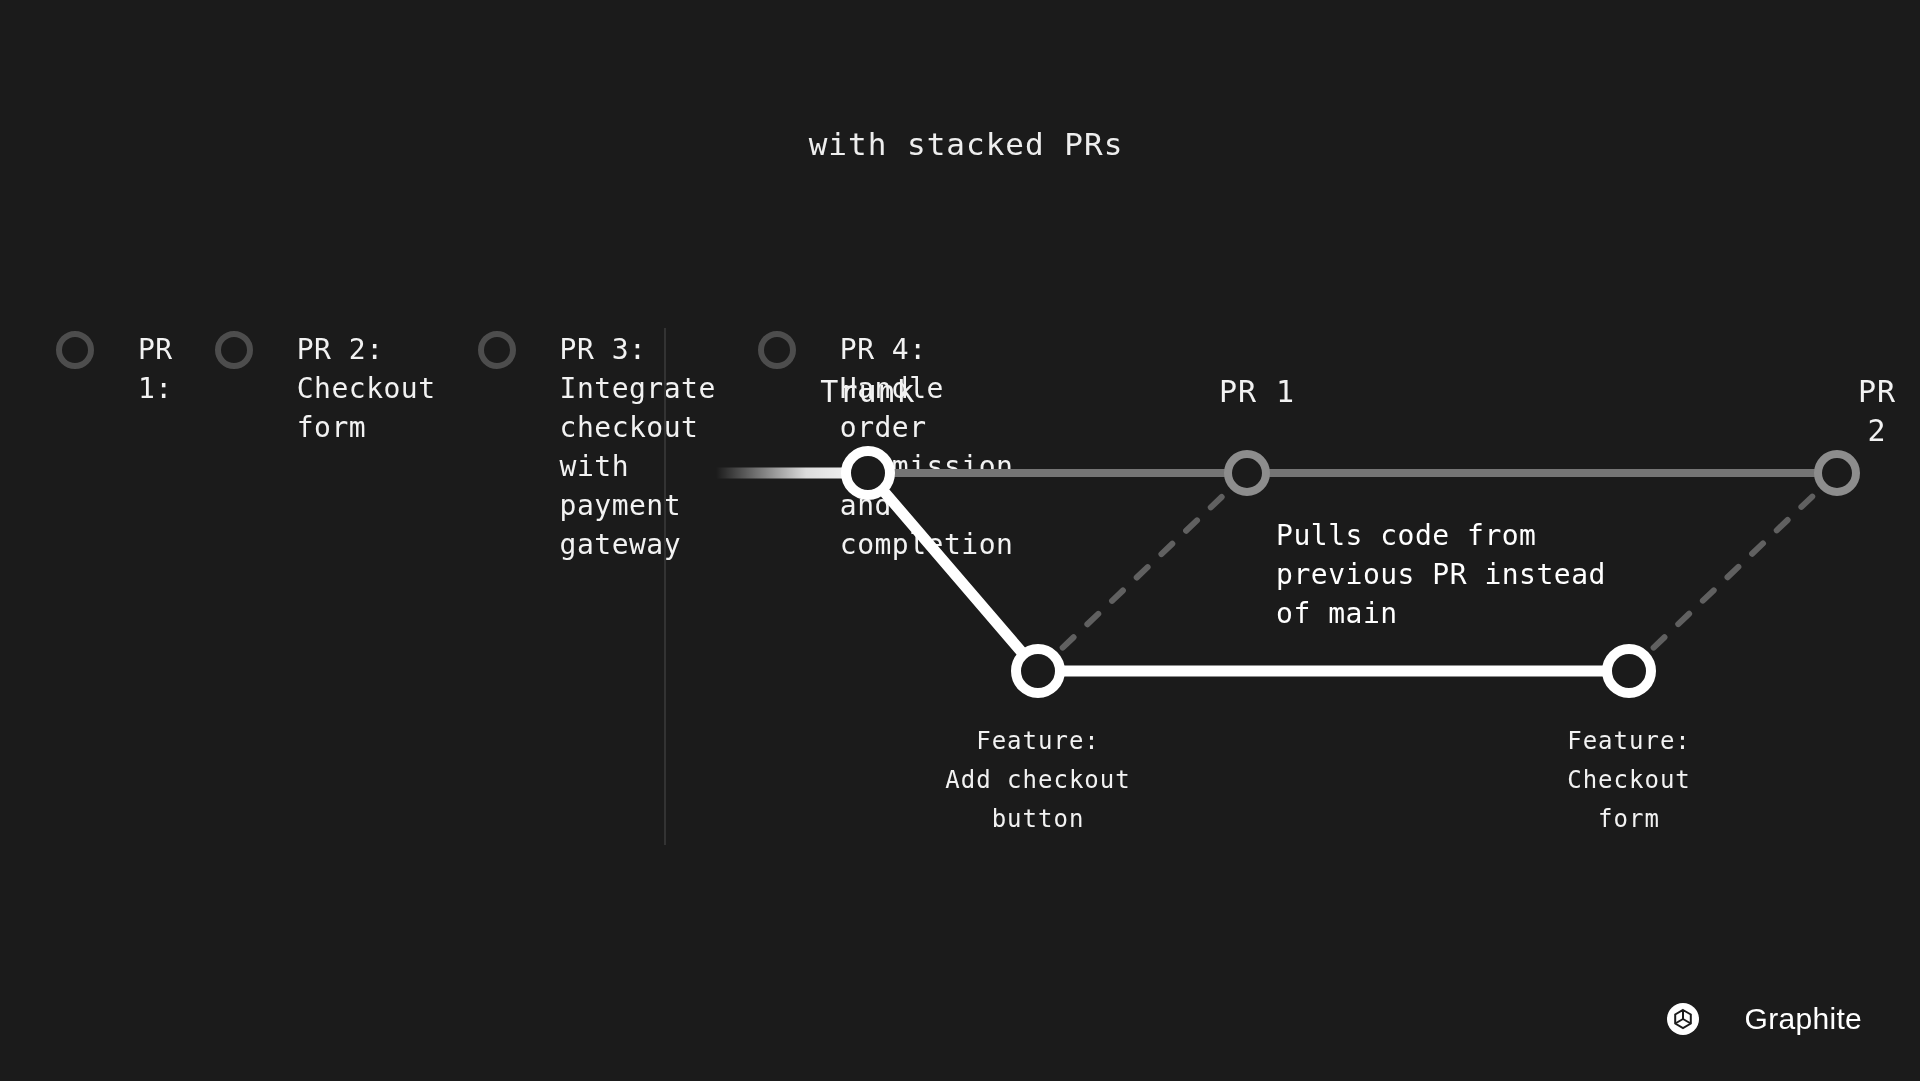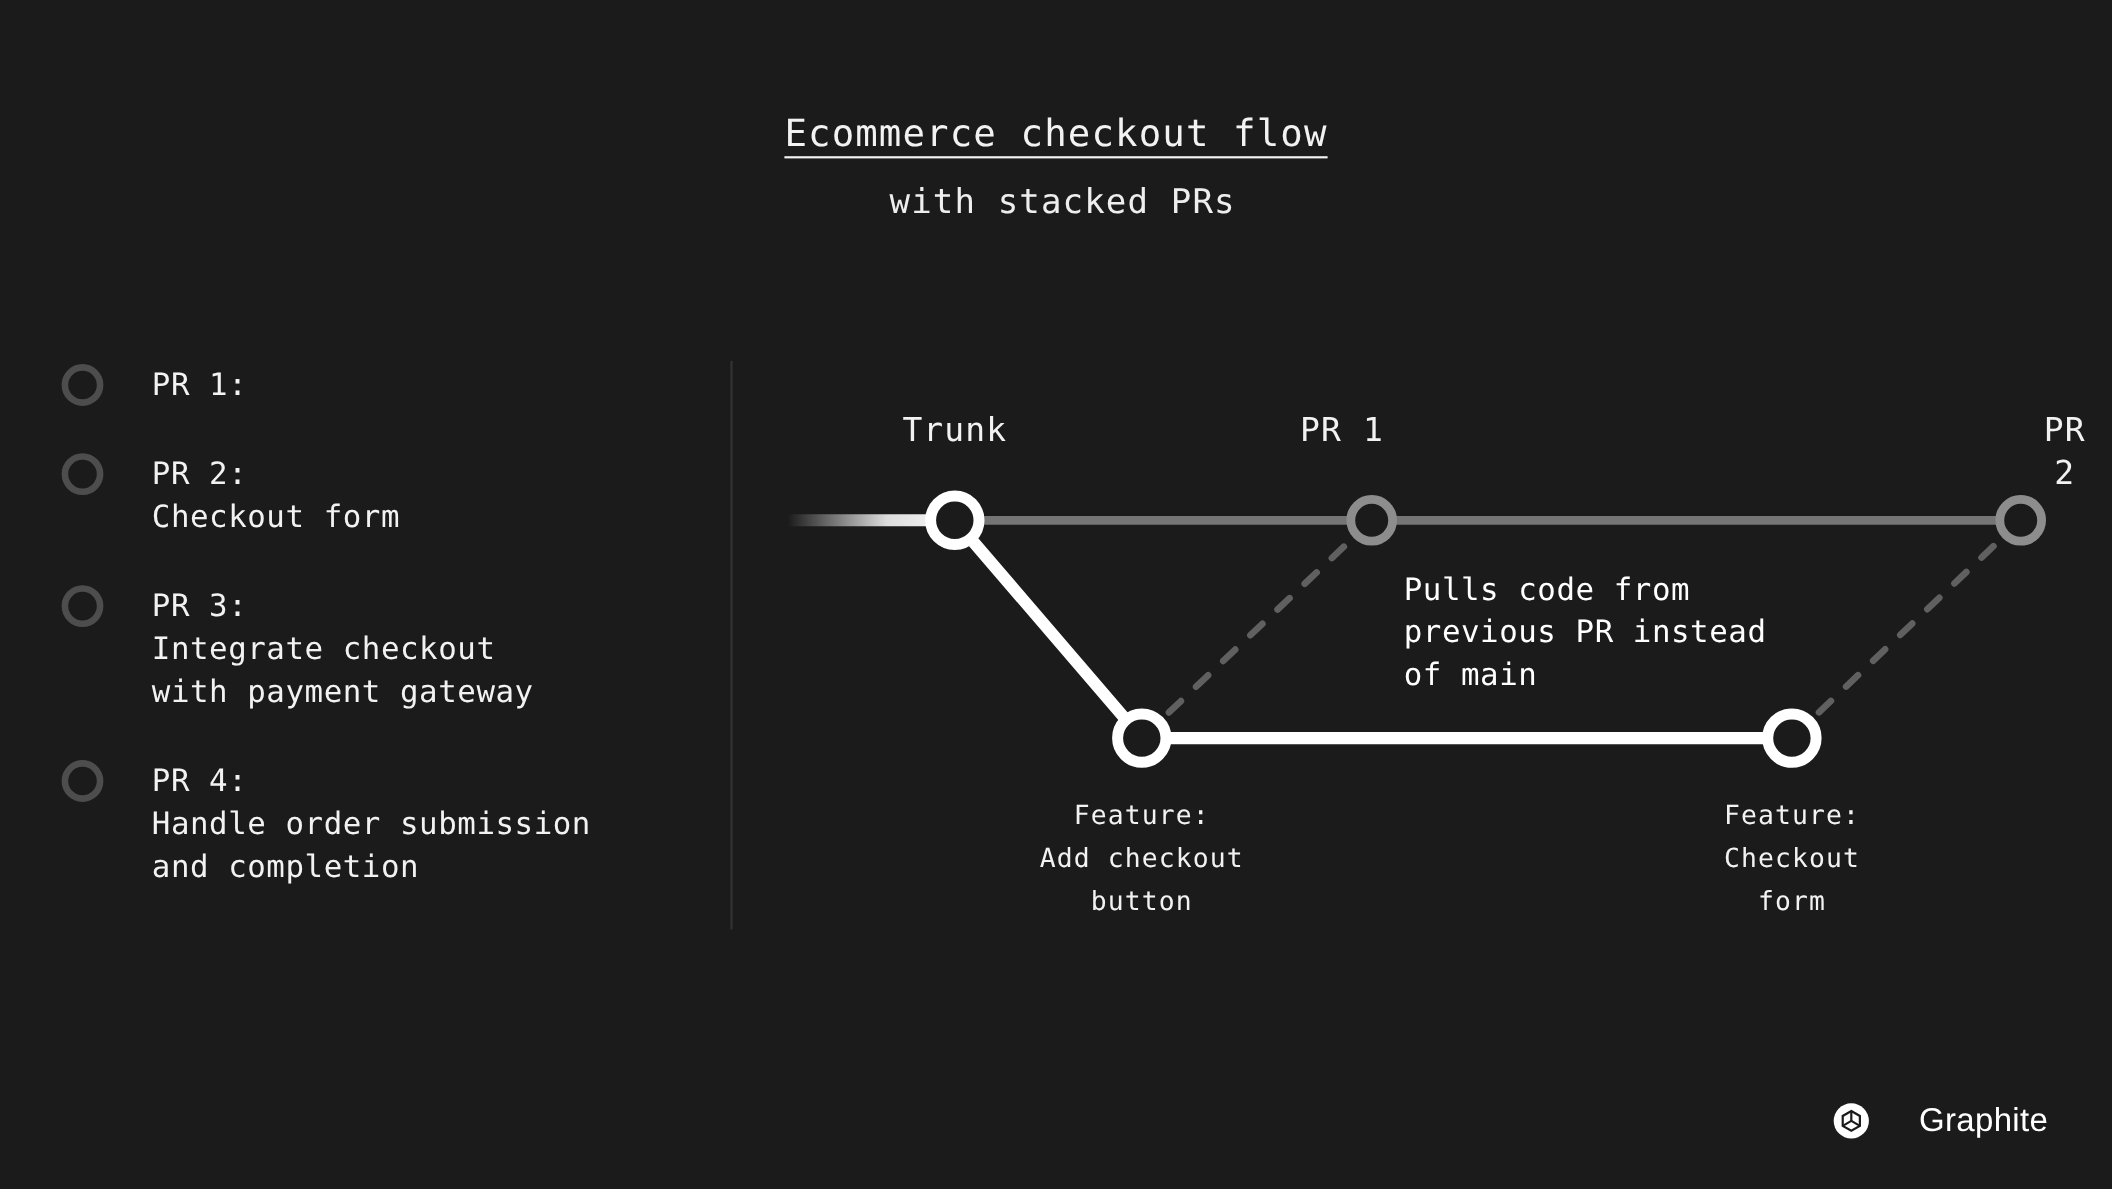--- a/index.html
+++ b/index.html
@@ -36,21 +36,21 @@
     padding-left: 12px;
   }
 
   
   .pr-list {
     position: absolute;
     left: 56px; top: 330px;
     margin: 0; padding: 0;
     list-style: none;
     display: flex;
-    flex-direction: column;
+    flex-direction: row;
     gap: 42px;
     width: 560px;
   }
   .pr-item { display: flex; gap: 44px; }
   .pr-bullet {
     width: 38px; height: 38px;
     box-sizing: border-box;
     border: 6px solid #4d4d4d;
     border-radius: 50%;
     flex-shrink: 0;
@@ -108,21 +108,20 @@
     color: #ffffff;
     margin-left: 32px;
   }
 </style>
 </head>
 <body>
 
 <div class="canvas">
 
   <header class="title-block">
-    <h1>Ecommerce checkout flow</h1>
     <div class="subtitle">with stacked PRs</div>
   </header>
 
   <ul class="pr-list">
     <li class="pr-item">
       <span class="pr-bullet"></span>
       <span class="pr-text">
         <span class="pr-name">PR 1:</span>
       </span>
     </li>
@@ -174,21 +173,21 @@
       <line x1="1038" y1="671" x2="1629" y2="671" stroke="#ffffff" stroke-width="11"></line>
 
       <circle cx="868" cy="473" r="22" fill="#1b1b1b" stroke="#ffffff" stroke-width="10"></circle>
       <circle cx="1247" cy="473" r="19" fill="#1b1b1b" stroke="#8d8d8d" stroke-width="8"></circle>
       <circle cx="1837" cy="473" r="19" fill="#1b1b1b" stroke="#8d8d8d" stroke-width="8"></circle>
       <circle cx="1038" cy="671" r="22" fill="#1b1b1b" stroke="#ffffff" stroke-width="10"></circle>
       <circle cx="1629" cy="671" r="22" fill="#1b1b1b" stroke="#ffffff" stroke-width="10"></circle>
     </svg>
 
     <div class="dlabel" style="left:868px; top:372px;">Trunk</div>
-    <div class="dlabel" style="left:1220px; top:372px;">PR 1</div>
+    <div class="dlabel" style="left:1257px; top:372px;">PR 1</div>
     <div class="dlabel" style="left:1837px; top:372px;margin-left:40px;">PR 2</div>
 
     <div class="dlabel feature-label" style="left:1038px; top:722px;">Feature:
 Add checkout
 button</div>
     <div class="dlabel feature-label" style="left:1629px; top:722px;">Feature:
 Checkout
 form</div>
 
     <div class="annotation" style="left:1441px; top:516px;">Pulls code from

